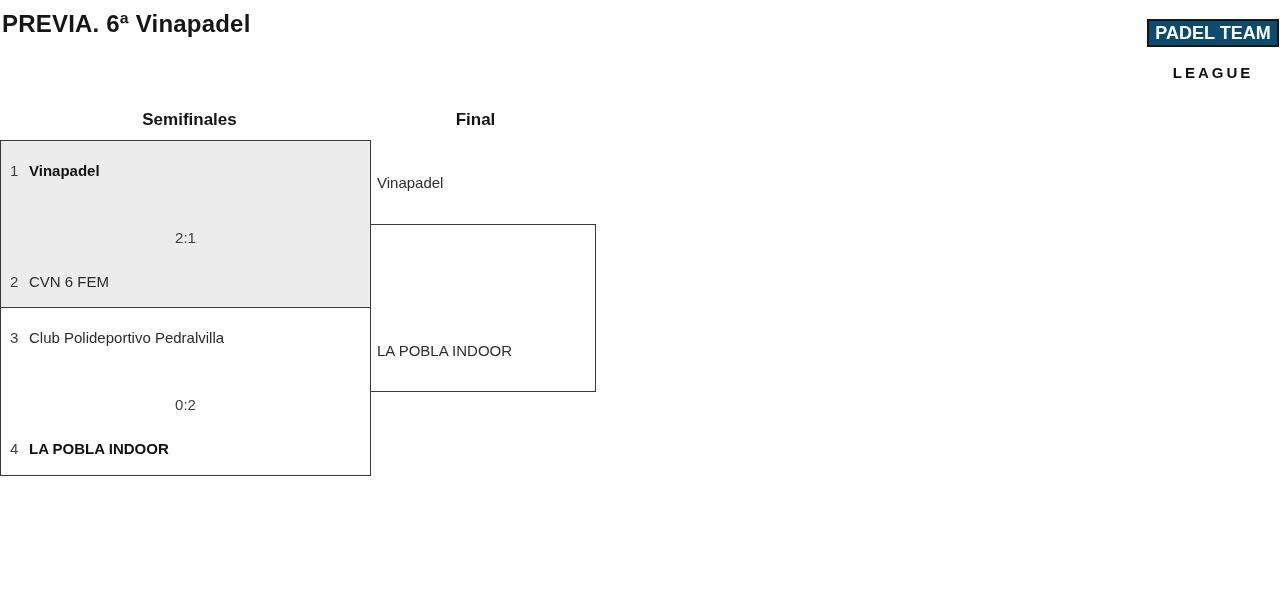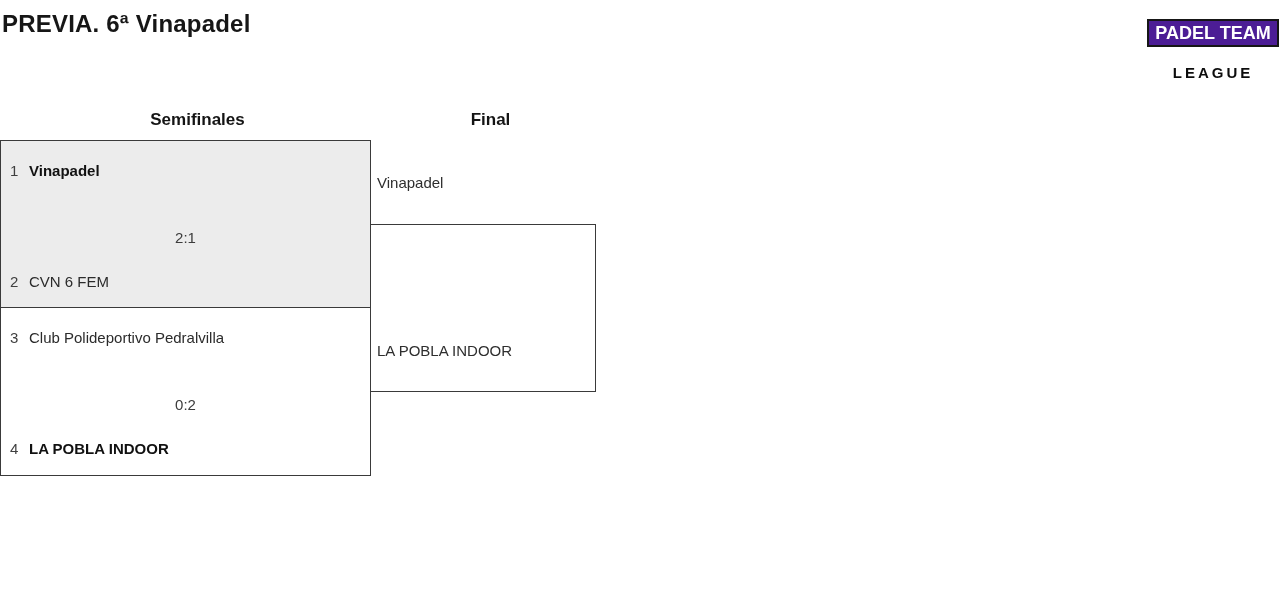--- a/index.html
+++ b/index.html
@@ -40,21 +40,21 @@
   .logo {
     position: absolute;
     left: 1147px;
     top: 19px;
     width: 132px;
     cursor: pointer;
   }
   .logo-top {
     box-sizing: border-box;
     height: 28px;
-    background: #4c1d95;
+    background: #0c4a6e;
     border: 2px solid #161616;
     color: #ffffff;
     font-weight: 700;
     font-size: 18px;
     line-height: 24px;
     text-align: center;
     white-space: nowrap;
   }
   .logo-bottom {
     margin-top: 18px;
@@ -72,22 +72,22 @@
   .round-header {
     position: absolute;
     top: 109px;
     height: 22px;
     line-height: 22px;
     font-size: 17px;
     font-weight: 600;
     color: #141414;
     text-align: center;
   }
-  #rh-semis { left: 12px; width: 371px; }
-  #rh-final { left: 377px; width: 227px; }
+  #rh-semis { left: 4px; width: 371px; }
+  #rh-final { left: 362px; width: 227px; }
 
   .match-box {
     position: absolute;
     box-sizing: border-box;
     border: 1px solid #3a3a3a;
     font-size: 15px;
   }
   #sf1 { left: 0; top: 140px; width: 371px; height: 168px; background: #ececec; }
   #sf2 { left: 0; top: 307px; width: 371px; height: 169px; background: #ffffff; }
   #final-box { left: 370px; top: 224px; width: 226px; height: 168px; background: #ffffff; }

